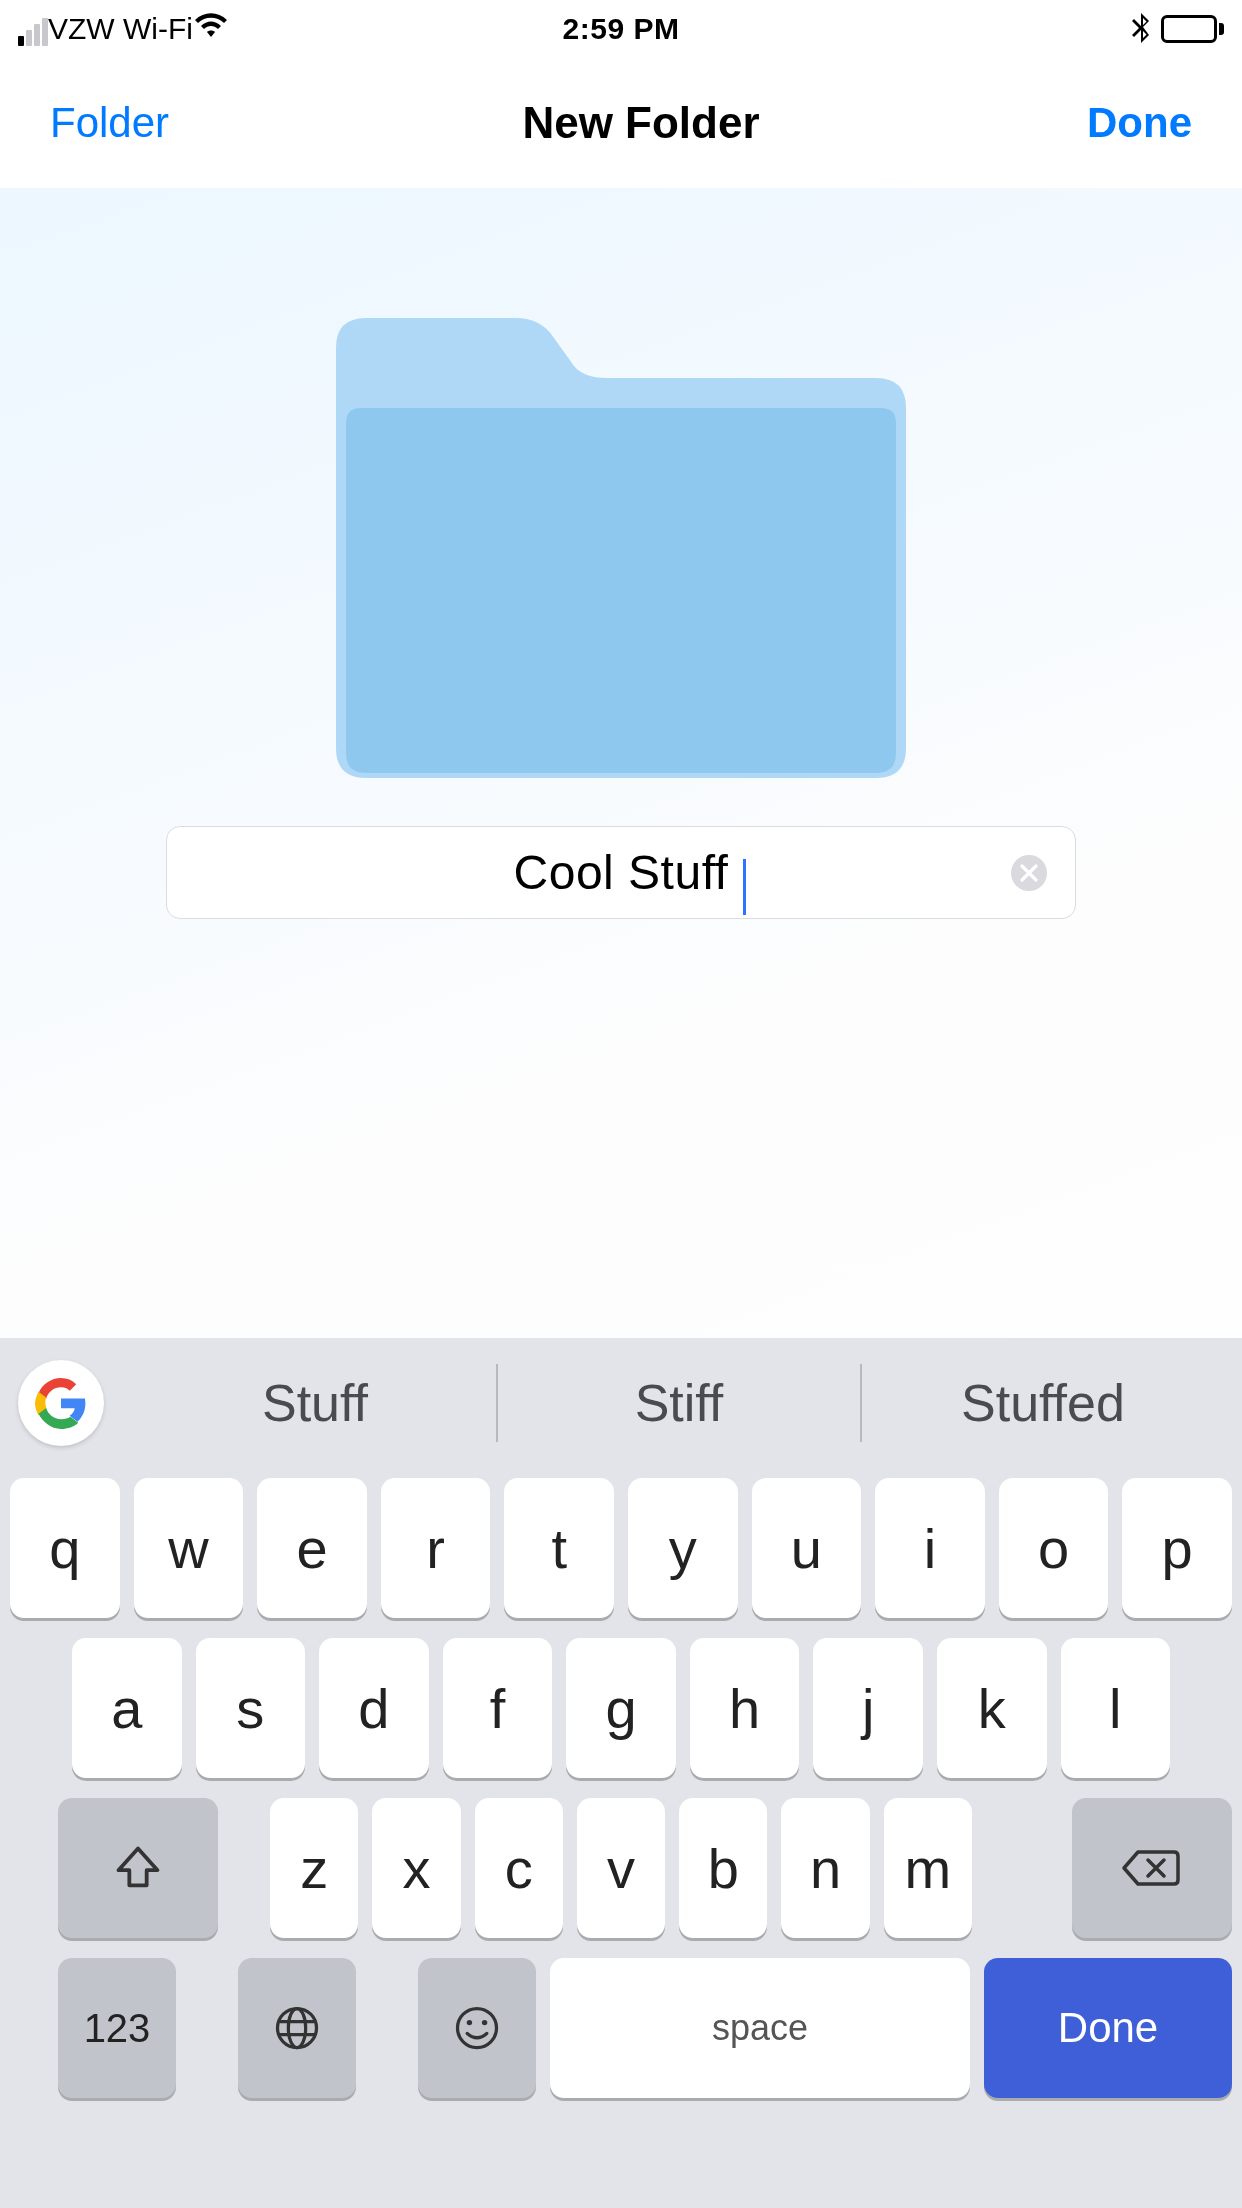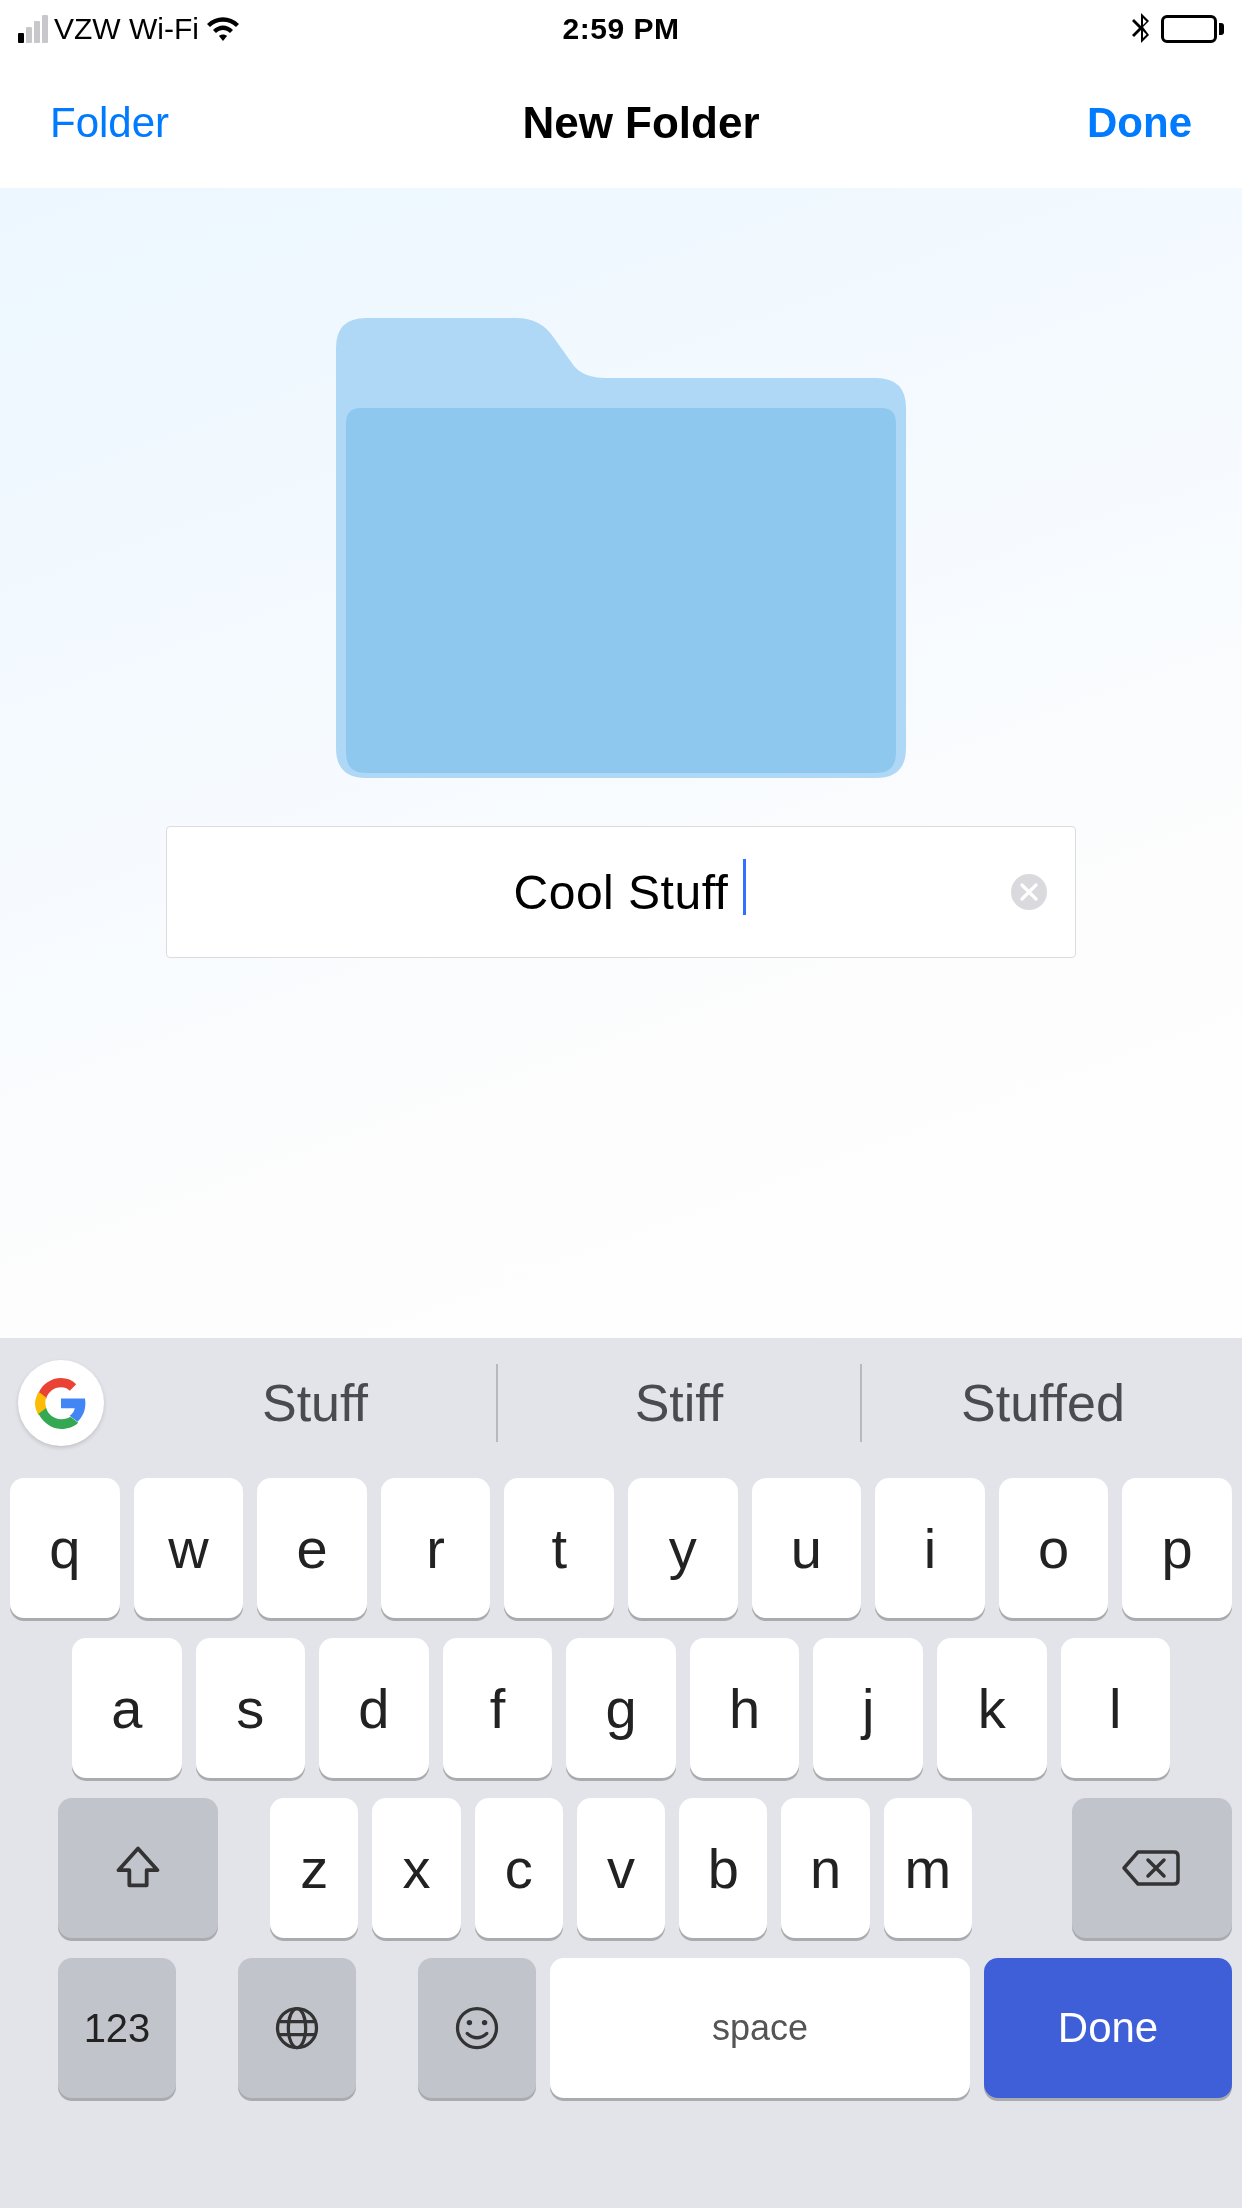--- a/index.html
+++ b/index.html
@@ -10,21 +10,21 @@
     .status-bar {
       height: 58px;
       display: flex;
       align-items: center;
       padding: 0 18px;
       font-size: 30px;
       font-weight: 500;
       background: #fff;
       position: relative;
     }
-    .status-left { display: flex; align-items: center; gap: 6px; }
+    .status-left { display: flex; }
     .status-center { position: absolute; left: 0; right: 0; text-align: center; font-weight: 600; letter-spacing: 0.5px; pointer-events:none;}
     .status-right { margin-left: auto; display: flex; align-items: center; gap: 10px; }
 
     .signal-bars { display: inline-flex; align-items: flex-end; gap: 2px; }
     .signal-bars span { width: 6px; background: #c7c7cc; border-radius: 1px; }
     .signal-bars span:nth-child(1){height:10px; background:#000;}
     .signal-bars span:nth-child(2){height:16px;}
     .signal-bars span:nth-child(3){height:22px;}
     .signal-bars span:nth-child(4){height:28px;}
 
@@ -55,24 +55,24 @@
       position: relative;
       padding-top: 120px;
       text-align: center;
     }
 
     .folder-icon { margin: 0 auto; width: 610px; height: 480px; position:relative; }
 
     .name-field-wrap {
       margin: 38px auto 0;
       width: 910px;
-      height: 132px;
+      height: 93px;
       background: #fff;
       border: 1.5px solid #dcdcdc;
-      border-radius: 4px;
+      border-radius: 14px;
       display:flex;
       align-items:center;
       justify-content:center;
       position:relative;
     }
     .name-field {
       font-size: 48px;
       border: none;
       outline: none;
       text-align: center;

